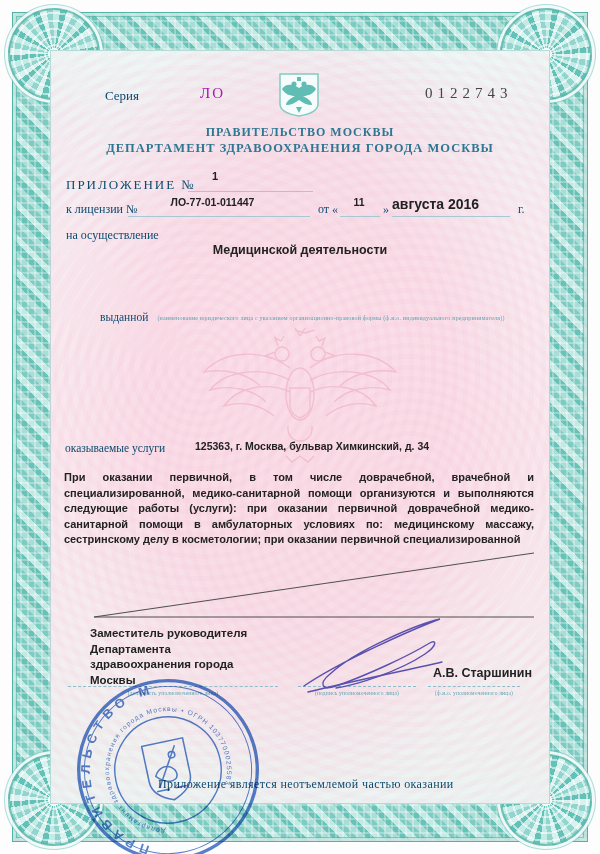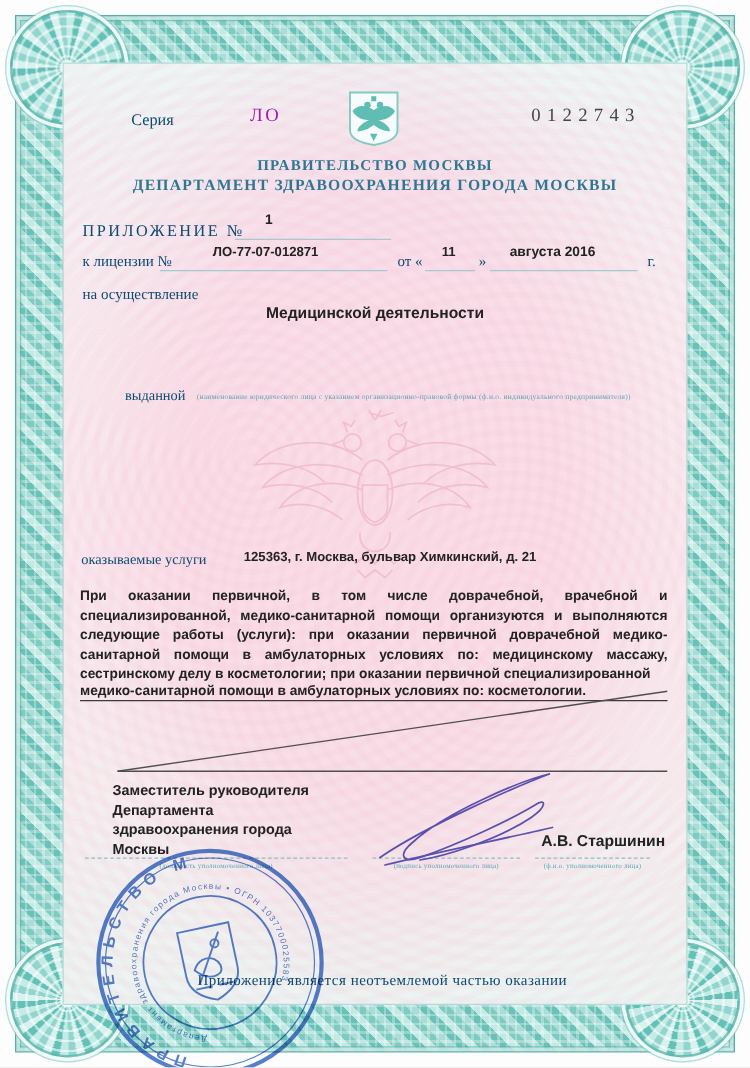--- a/index.html
+++ b/index.html
@@ -93,41 +93,40 @@
     </svg>
 
     <div class="abs hdr" style="top:125px;font-size:12px;">ПРАВИТЕЛЬСТВО МОСКВЫ</div>
     <div class="abs hdr" style="top:141px;font-size:12.5px;">ДЕПАРТАМЕНТ ЗДРАВООХРАНЕНИЯ ГОРОДА МОСКВЫ</div>
 
     <span class="abs teal" style="left:66px;top:177px;font-size:13px;letter-spacing:2px;">ПРИЛОЖЕНИЕ №</span>
     <span class="abs fill" style="left:190px;top:170px;width:50px;text-align:center;font-size:11px;">1</span>
     <div class="abs rule" style="left:188px;top:191px;width:125px;"></div>
 
     <span class="abs teal" style="left:66px;top:202px;font-size:12px;">к лицензии №</span>
-    <span class="abs fill" style="left:130px;top:196px;width:165px;text-align:center;font-size:10.5px;">ЛО-77-07-012871</span>
+    <span class="abs fill" style="left:130px;top:196px;width:165px;text-align:center;font-size:10.5px;">ЛО-77-01-011447</span>
     <div class="abs rule" style="left:128px;top:216px;width:182px;"></div>
     <span class="abs teal" style="left:318px;top:202px;font-size:12px;">от «</span>
     <span class="abs fill" style="left:338px;top:196px;width:42px;text-align:center;font-size:10.5px;">11</span>
     <div class="abs rule" style="left:340px;top:216px;width:40px;"></div>
     <span class="abs teal" style="left:383px;top:202px;font-size:12px;">»</span>
-    <span class="abs fill" style="left:392px;top:196px;width:100px;text-align:center;font-size:11px;">августа 2016</span>
+    <span class="abs fill" style="left:392px;top:196px;width:100px;text-align:left;font-size:14px;">августа 2016</span>
     <div class="abs rule" style="left:392px;top:216px;width:118px;"></div>
     <span class="abs teal" style="left:518px;top:202px;font-size:12px;">г.</span>
 
     <span class="abs teal" style="left:66px;top:228px;font-size:12px;">на осуществление</span>
     <div class="abs fill" style="top:243px;width:100%;text-align:center;font-size:12.5px;">Медицинской деятельности</div>
 
     <span class="abs teal" style="left:68px;top:311px;font-size:11.5px;padding-left:32px;">выданной</span>
     <span class="abs cap" style="left:130px;top:315px;width:402px;">(наименование юридического лица с указанием организационно-правовой формы (ф.и.о. индивидуального предпринимателя))</span>
 
     <span class="abs teal" style="left:65px;top:442px;font-size:11.5px;">оказываемые услуги</span>
-    <span class="abs fill" style="left:195px;top:440px;font-size:10.5px;">125363, г. Москва, бульвар Химкинский, д. 21</span>
+    <span class="abs fill" style="left:195px;top:440px;font-size:10.5px;">125363, г. Москва, бульвар Химкинский, д. 34</span>
 
     <div class="abs fill" style="left:64px;top:470px;width:470px;font-size:11px;line-height:15.5px;text-align:justify;">При оказании первичной, в том числе доврачебной, врачебной и специализированной, медико-санитарной помощи организуются и выполняются следующие работы (услуги): при оказании первичной доврачебной медико-санитарной помощи в амбулаторных условиях по: медицинскому массажу, сестринскому делу в косметологии; при оказании первичной специализированной</div>
-    <div class="abs fill" style="left:64px;top:547px;width:470px;font-size:11px;border-bottom:1.5px solid #3a3a3a;padding-bottom:1px;">медико-санитарной помощи в амбулаторных условиях по: косметологии.</div>
 
     <svg class="abs" style="left:64px;top:545px;" width="470" height="80" viewBox="0 0 470 80">
       <line x1="30" y1="72" x2="470" y2="72" stroke="#4f4f4f" stroke-width="1.1"></line>
       <line x1="30" y1="72" x2="470" y2="8" stroke="#4f4f4f" stroke-width="1.1"></line>
     </svg>
 
     <div class="abs fill pre" style="left:90px;top:626px;width:190px;font-size:11.5px;line-height:15.5px;">Заместитель руководителя
 Департамента
 здравоохранения города
 Москвы</div>

